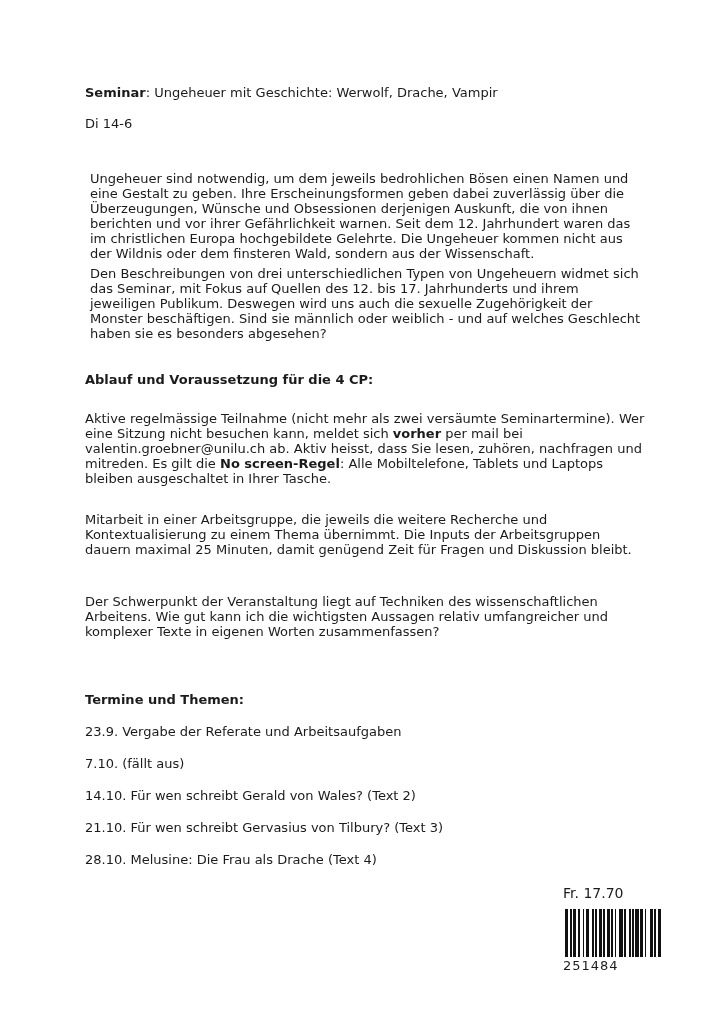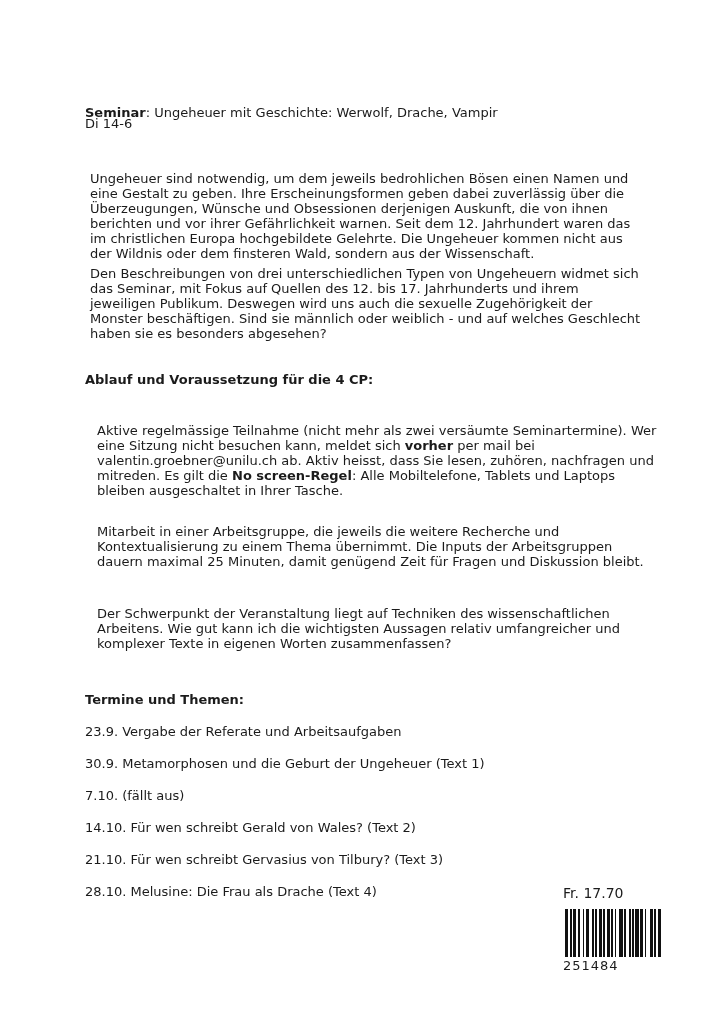--- a/index.html
+++ b/index.html
@@ -13,21 +13,21 @@
     height: 1024px;
     background: #ffffff;
     font-family: "DejaVu Sans", sans-serif;
     font-size: 13px;
     line-height: 15px;
     color: #1b1b1b;
     overflow: hidden;
   }
   .abs { position: absolute; }
   .col { left: 85px; width: 562px; }
-  .doc-title { top: 85px; margin-top: 20px; }
+  .doc-title { top: 85px; }
   .doc-time { top: 116px; }
   .intro { top: 166px; }
   .intro p { margin: 5px; }
   .h-req { top: 372px; font-weight: bold; }
   .p-participation { top: 411px; }
   .p-groupwork { top: 512px; }
   .p-focus { top: 594px; }
   .h-schedule { top: 692px; font-weight: bold; }
   .schedule { top: 724px; }
   .schedule-item { margin: 0 0 17px 0; }
@@ -49,21 +49,21 @@
     justify-content: center;
   }
   .barcode .bar { background: #111111; height: 100%; }
   .barcode .gap { background: transparent; height: 100%; }
   .barcode-number {
     font-size: 13px;
     line-height: 15px;
     margin-top: 1px;
     letter-spacing: 1px;
   }
-  p { margin: 12px; }
+  p { margin: 0; }
 </style>
 </head>
 <body>
 
 <div class="page">
 
   <div class="abs col doc-title"><span style="font-weight: bold;">Seminar</span><span>: Ungeheuer mit Geschichte: Werwolf, Drache, Vampir</span></div>
 
   <div class="abs col doc-time">Di 14-6</div>
 
@@ -77,21 +77,20 @@
   <p class="abs col p-participation"><span>Aktive regelmässige Teilnahme (nicht mehr als zwei versäumte Seminartermine). Wer eine Sitzung nicht besuchen kann, meldet sich </span><span style="font-weight: bold;">vorher</span><span> per mail bei valentin.groebner@unilu.ch ab. Aktiv heisst, dass Sie lesen, zuhören, nachfragen und mitreden. Es gilt die </span><span style="font-weight: bold;">No screen-Regel</span><span>: Alle Mobiltelefone, Tablets und Laptops bleiben ausgeschaltet in Ihrer Tasche.</span></p>
 
   <p class="abs col p-groupwork">Mitarbeit in einer Arbeitsgruppe, die jeweils die weitere Recherche und Kontextualisierung zu einem Thema übernimmt. Die Inputs der Arbeitsgruppen dauern maximal 25 Minuten, damit genügend Zeit für Fragen und Diskussion bleibt.</p>
 
   <p class="abs col p-focus">Der Schwerpunkt der Veranstaltung liegt auf Techniken des wissenschaftlichen Arbeitens. Wie gut kann ich die wichtigsten Aussagen relativ umfangreicher und komplexer Texte in eigenen Worten zusammenfassen?</p>
 
   <div class="abs col h-schedule">Termine und Themen:</div>
 
   <div class="abs col schedule">
       <div class="schedule-item">23.9. Vergabe der Referate und Arbeitsaufgaben</div>
-      <div class="schedule-item">30.9. Metamorphosen und die Geburt der Ungeheuer (Text 1)</div>
       <div class="schedule-item">7.10. (fällt aus)</div>
       <div class="schedule-item">14.10. Für wen schreibt Gerald von Wales? (Text 2)</div>
       <div class="schedule-item">21.10. Für wen schreibt Gervasius von Tilbury? (Text 3)</div>
       <div class="schedule-item">28.10. Melusine: Die Frau als Drache (Text 4)</div>
     </div>
 
   <div class="abs price-tag">
     <div class="price-label">Fr. 17.70</div>
     <div class="barcode" id="barcode">
         <div class="bar" style="width: 3.2px; background: rgb(17, 17, 17);"></div>

